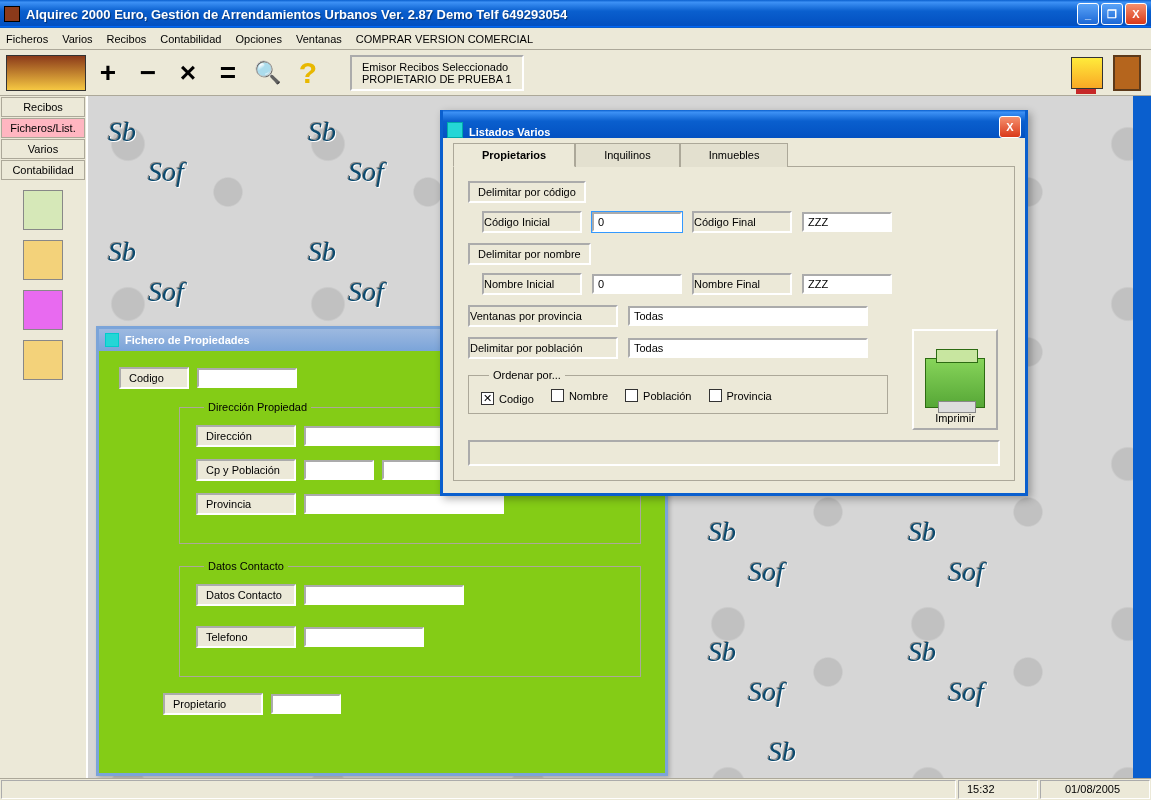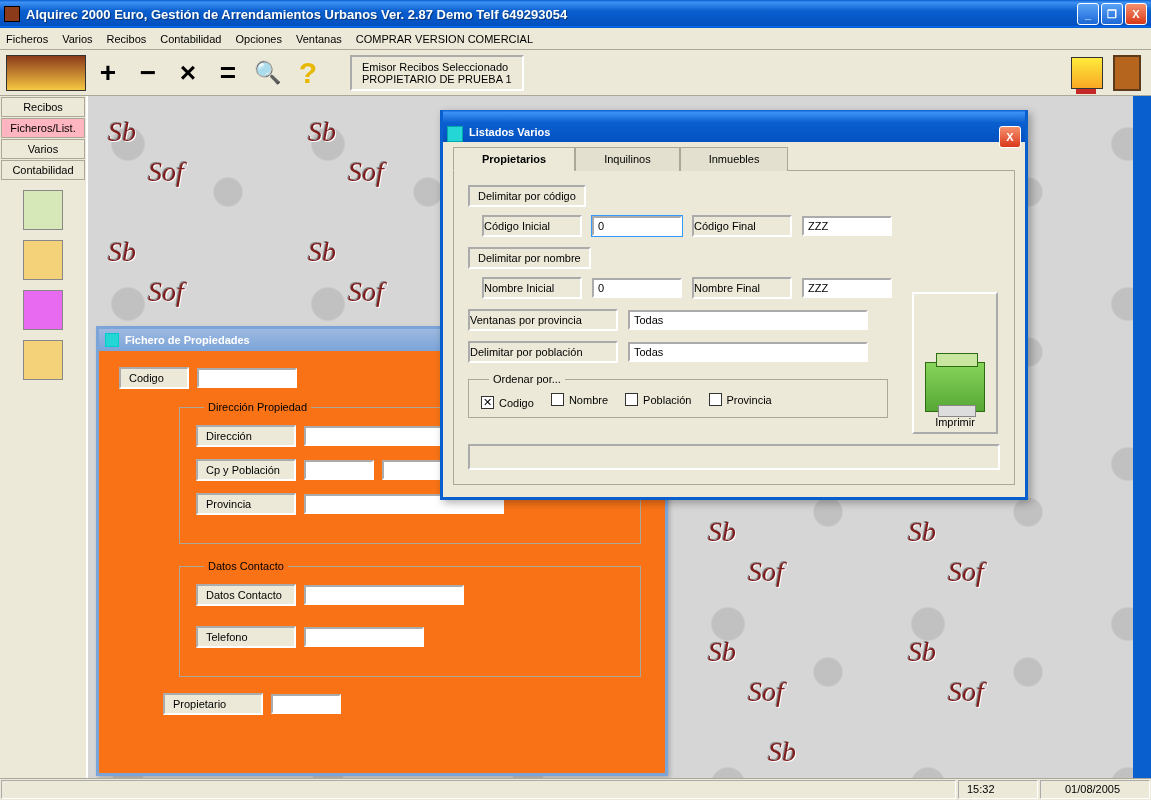--- a/index.html
+++ b/index.html
@@ -31,38 +31,38 @@
 .sidebar { width: 88px; background:#ece9d8; border-right: 2px inset #fff;}
 .navbtn { height: 20px; border: 1px solid #aca899; background:#ece9d8; text-align:center; line-height:18px; margin:1px;}
 .navbtn.active { background:#ffb6c1; }
 .side-icon { width:40px; height:40px; margin: 10px auto; display:block; border:1px solid #888; background:#f5deb3;}
 
 
 .mdi { flex:1; position:relative; background: #d3d3d3; border-right: 18px solid #0a5fce; overflow:hidden;}
 .bg-pattern { position:absolute; inset:0; background-color:#e0e0e0;
   background-image: radial-gradient(circle at 20% 30%, #c8c8c8 8%, transparent 9%), radial-gradient(circle at 70% 60%, #c8c8c8 8%, transparent 9%);
   background-size: 200px 160px; filter: contrast(.9);}
-.bg-text{ position:absolute; color:#7f1d1d; font-family: 'Times New Roman', serif; font-style:italic; font-size:28px; text-shadow: 1px 1px 0 #fff, -1px -1px 0 #888;}
+.bg-text{ position:absolute; color:#0c4a6e; font-family: 'Times New Roman', serif; font-style:italic; font-size:28px; text-shadow: 1px 1px 0 #fff, -1px -1px 0 #888;}
 .scrollbar-v{ position:absolute; right:-18px; top:0; bottom:0; width:18px; background:#ece9d8; border-left:1px solid #aca899;}
 .sb-arrow{ height:18px; background:#ece9d8; border:1px solid #aca899; display:flex; align-items:center; justify-content:center; font-size:10px;}
 
 
-.child-window { position:absolute; background:#f97316; border: 3px solid #7ba4d9; box-shadow: 2px 2px 4px rgba(0,0,0,.2);}
+.child-window { position:absolute; background:#84cc16; border: 3px solid #7ba4d9; box-shadow: 2px 2px 4px rgba(0,0,0,.2);}
 .child-title{ height:22px; background: linear-gradient(#9db9e0, #7ba4d9); color:white; font-weight:bold; display:flex; align-items:center; padding:0 6px; font-size:12px;}
 .child-title .tiny-icon{ width:14px; height:14px; background:#24d6d6; margin-right:6px; border:1px solid #0cc;}
 .child-body { padding: 16px 20px; }
 .field-row { display:flex; align-items:center; margin-bottom: 12px;}
 .field-label { background:#ece9d8; border: 2px inset #fff; padding: 3px 8px; width: 100px; text-align:left;}
 .field-input { border: 2px inset #fff; background:white; height:20px; margin-left: 8px; padding: 2px 4px;}
 fieldset { border: 1px solid #aca899; padding: 12px 16px 16px; margin: 8px 4px 16px 60px;}
 fieldset legend { padding: 0 4px; margin-left: 8px;}
 
 
 .dialog { position: absolute; background:#ece9d8; border: 3px solid #0a5fce; border-top:none; box-shadow: 3px 3px 8px rgba(0,0,0,.3); z-index:10;}
-.dialog-title{ height: 16px; background: linear-gradient(to bottom, #0a5fce 0%, #3d91f5 8%, #0a5fce 40%, #0351c1 100%); color:white; font-weight:bold; display:flex; align-items:flex-start; padding: 16px 4px; font-size:13px;}
+.dialog-title{ height: 28px; background: linear-gradient(to bottom, #0a5fce 0%, #3d91f5 8%, #0a5fce 40%, #0351c1 100%); color:white; font-weight:bold; display:flex; align-items:flex-end; padding: 0 4px; font-size:13px;}
 .dialog-title .tiny-icon{ width:16px; height:16px; background:#24d6d6; margin-right:6px; border:1px solid #0aa;}
 .dialog-title .dlg-close{ margin-left:auto; width:22px; height:22px; background: linear-gradient(#f5906d,#d9391a); border:1px solid white; border-radius:3px; color:white; display:flex; align-items:center; justify-content:center; font-weight:bold;}
 .tabs { display:flex; margin: 4px 10px 0;}
 .tab { border:1px solid #aca899; border-bottom:none; padding: 5px 28px; background: #ece9d8; position:relative; top:1px; margin-right:0px;}
 .tab.active { background:#ece9d8; font-weight:bold; z-index:2; border-bottom:1px solid #ece9d8;}
 .tab:not(.active){ background:#e3e0cf;}
 .tab-panel { border:1px solid #aca899; margin:0 10px 12px; padding: 14px;}
 .group-label { background:#ece9d8; border: 2px inset #fff; padding: 3px 8px; display:inline-block; margin-bottom:8px;}
 .row2 { display:flex; align-items:center; gap: 10px; margin-bottom: 10px;}
 .row2 .lbl { border: 2px inset #fff; padding: 3px 0; width: 100px;}
@@ -253,21 +253,21 @@
                   <span class="box"></span>
                   <span>Población</span>
                 </span>
               <span class="cb">
                   <span class="box"></span>
                   <span>Provincia</span>
                 </span>
             </fieldset>
           </div>
           <div style="width:96px; align-self:flex-end;">
-            <div class="print-btn" style="height:142px; display:flex; flex-direction:column; justify-content:flex-end;">
+            <div class="print-btn" style="height:101px; display:flex; flex-direction:column; justify-content:flex-end;">
               <div class="printer-icon"></div>
               <div>Imprimir</div>
             </div>
           </div>
         </div>
         <div class="print-area">
           <div class="status-box"></div>
         </div>
       </div>
     </div>

